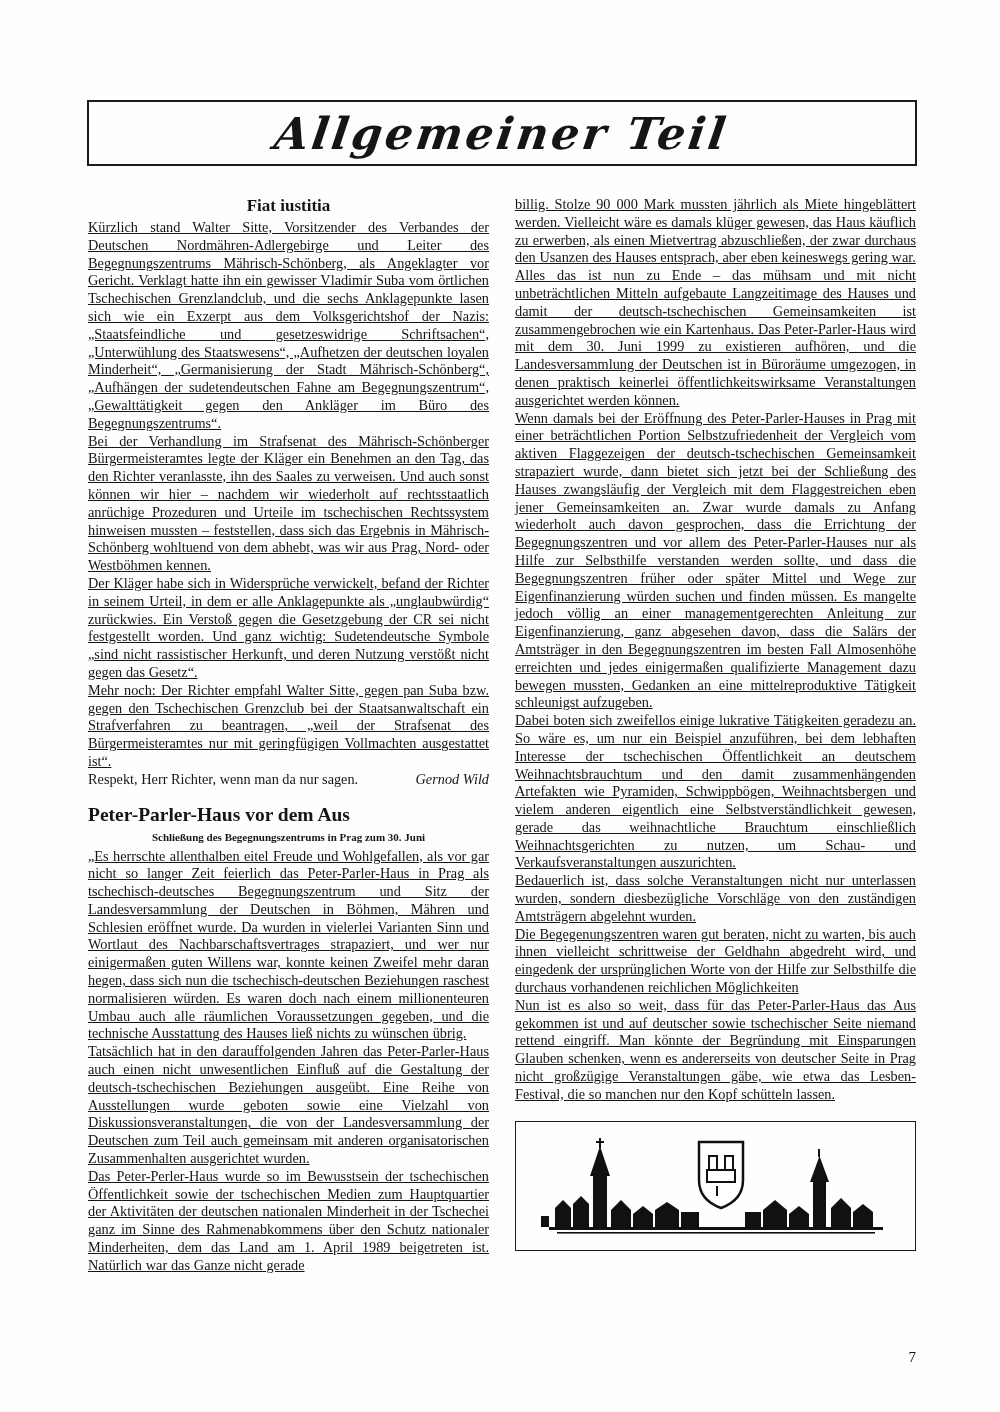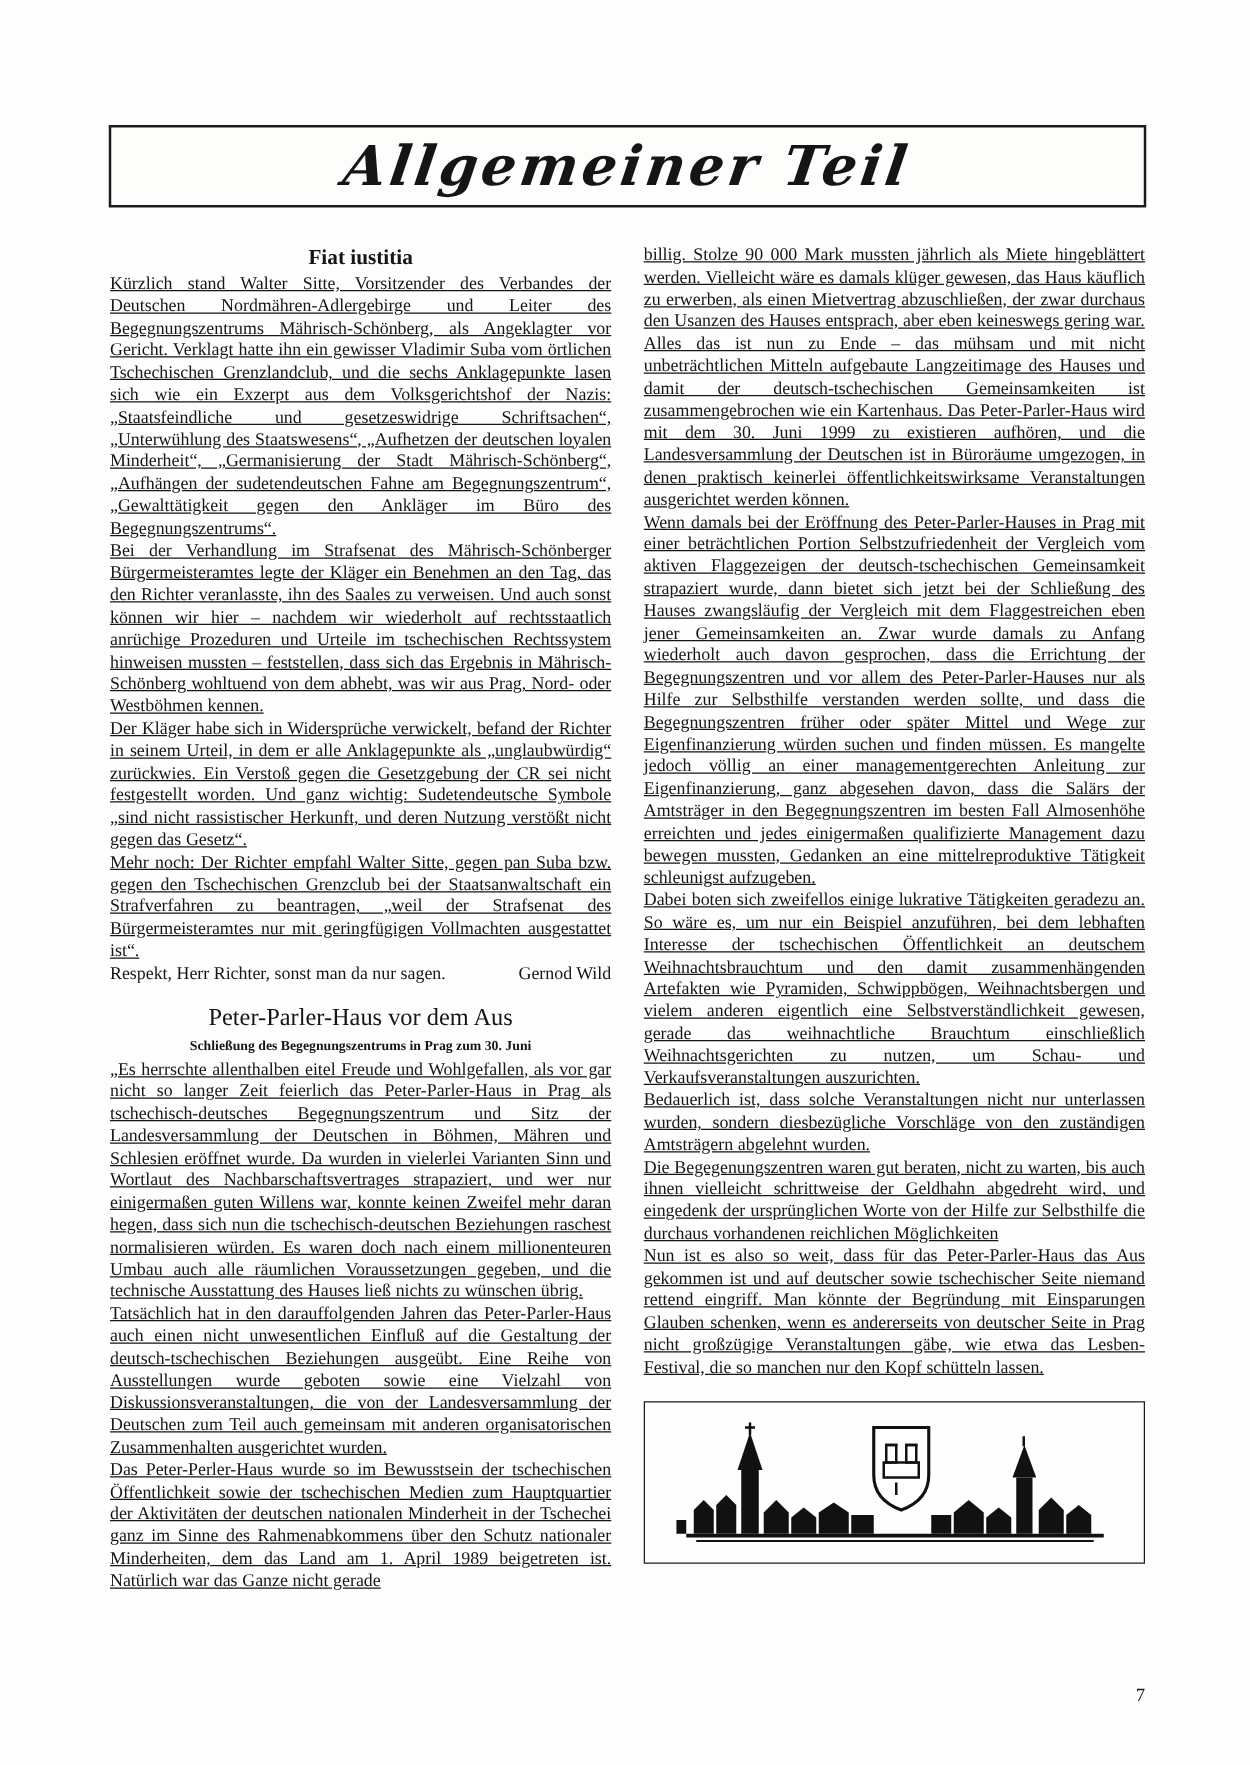--- a/index.html
+++ b/index.html
@@ -38,33 +38,33 @@
     hyphens: auto;
     word-spacing: 0.2px;
     text-decoration: underline;
   }
 
   .art1-title {
     margin: 0 0 3px 0; text-align: center;
     font-size: 17px; font-weight: bold;
   }
   .art2-title {
-    margin: 15px 0 5px 0; text-align: center;
-    font-size: 19.5px; font-weight: normal;
+    margin: 15px 0 5px 0; 
+    font-size: 19.5px; font-weight: bold;
   }
   .art2-subtitle {
     margin: 0 0 5px 0; text-align: center;
     font-size: 11px; font-weight: bold;
   }
 
   .sig-line {
     display: flex; justify-content: space-between;
     font-size: 14.3px; line-height: 1.245;
   }
-  .sig-line .author { padding-left: 10px; white-space: nowrap; }
+  .sig-line .author { font-style: italic; padding-left: 10px; white-space: nowrap; }
 
   .illustration-box {
     margin-top: 17px;
     border: 1.5px solid #1c1c1c;
     height: 128px;
     display: flex; align-items: center; justify-content: center;
     background: #fefefe;
   }
 
   .page-number {
@@ -83,21 +83,21 @@
 
   <div class="columns">
 
     <div class="col">
       <h2 class="art1-title">Fiat iustitia</h2>
       <p>Kürzlich stand Walter Sitte, Vorsitzender des Verbandes der Deutschen Nordmähren-Adlergebirge und Leiter des Begegnungszentrums Mährisch-Schönberg, als Angeklagter vor Gericht. Verklagt hatte ihn ein gewisser Vladimir Suba vom örtlichen Tschechischen Grenzlandclub, und die sechs Anklagepunkte lasen sich wie ein Exzerpt aus dem Volksgerichtshof der Nazis: „Staatsfeindliche und gesetzeswidrige Schriftsachen“, „Unterwühlung des Staatswesens“, „Aufhetzen der deutschen loyalen Minderheit“, „Germanisierung der Stadt Mährisch-Schönberg“, „Aufhängen der sudetendeutschen Fahne am Begegnungszentrum“, „Gewalttätigkeit gegen den Ankläger im Büro des Begegnungszentrums“.</p>
       <p>Bei der Verhandlung im Strafsenat des Mährisch-Schönberger Bürgermeisteramtes legte der Kläger ein Benehmen an den Tag, das den Richter veranlasste, ihn des Saales zu verweisen. Und auch sonst können wir hier – nachdem wir wiederholt auf rechtsstaatlich anrüchige Prozeduren und Urteile im tschechischen Rechtssystem hinweisen mussten – feststellen, dass sich das Ergebnis in Mährisch-Schönberg wohltuend von dem abhebt, was wir aus Prag, Nord- oder Westböhmen kennen.</p>
       <p>Der Kläger habe sich in Widersprüche verwickelt, befand der Richter in seinem Urteil, in dem er alle Anklagepunkte als „unglaubwürdig“ zurückwies. Ein Verstoß gegen die Gesetzgebung der CR sei nicht festgestellt worden. Und ganz wichtig: Sudetendeutsche Symbole „sind nicht rassistischer Herkunft, und deren Nutzung verstößt nicht gegen das Gesetz“.</p>
       <p>Mehr noch: Der Richter empfahl Walter Sitte, gegen pan Suba bzw. gegen den Tschechischen Grenzclub bei der Staatsanwaltschaft ein Strafverfahren zu beantragen, „weil der Strafsenat des Bürgermeisteramtes nur mit geringfügigen Vollmachten ausgestattet ist“.</p>
       <div class="sig-line">
-        <span>Respekt, Herr Richter, sonst man da nur sagen.</span>
+        <span>Respekt, Herr Richter, wenn man da nur sagen.</span>
         <span class="author">Gernod Wild</span>
       </div>
 
       <h1 class="art2-title">Peter-Parler-Haus vor dem Aus</h1>
       <h3 class="art2-subtitle">Schließung des Begegnungszentrums in Prag zum 30. Juni</h3>
       <p>„Es herrschte allenthalben eitel Freude und Wohlgefallen, als vor gar nicht so langer Zeit feierlich das Peter-Parler-Haus in Prag als tschechisch-deutsches Begegnungszentrum und Sitz der Landesversammlung der Deutschen in Böhmen, Mähren und Schlesien eröffnet wurde. Da wurden in vielerlei Varianten Sinn und Wortlaut des Nachbarschaftsvertrages strapaziert, und wer nur einigermaßen guten Willens war, konnte keinen Zweifel mehr daran hegen, dass sich nun die tschechisch-deutschen Beziehungen raschest normalisieren würden. Es waren doch nach einem millionenteuren Umbau auch alle räumlichen Voraussetzungen gegeben, und die technische Ausstattung des Hauses ließ nichts zu wünschen übrig.</p>
       <p>Tatsächlich hat in den darauffolgenden Jahren das Peter-Parler-Haus auch einen nicht unwesentlichen Einfluß auf die Gestaltung der deutsch-tschechischen Beziehungen ausgeübt. Eine Reihe von Ausstellungen wurde geboten sowie eine Vielzahl von Diskussionsveranstaltungen, die von der Landesversammlung der Deutschen zum Teil auch gemeinsam mit anderen organisatorischen Zusammenhalten ausgerichtet wurden.</p>
       <p>Das Peter-Perler-Haus wurde so im Bewusstsein der tschechischen Öffentlichkeit sowie der tschechischen Medien zum Hauptquartier der Aktivitäten der deutschen nationalen Minderheit in der Tschechei ganz im Sinne des Rahmenabkommens über den Schutz nationaler Minderheiten, dem das Land am 1. April 1989 beigetreten ist. Natürlich war das Ganze nicht gerade</p>
     </div>
 

